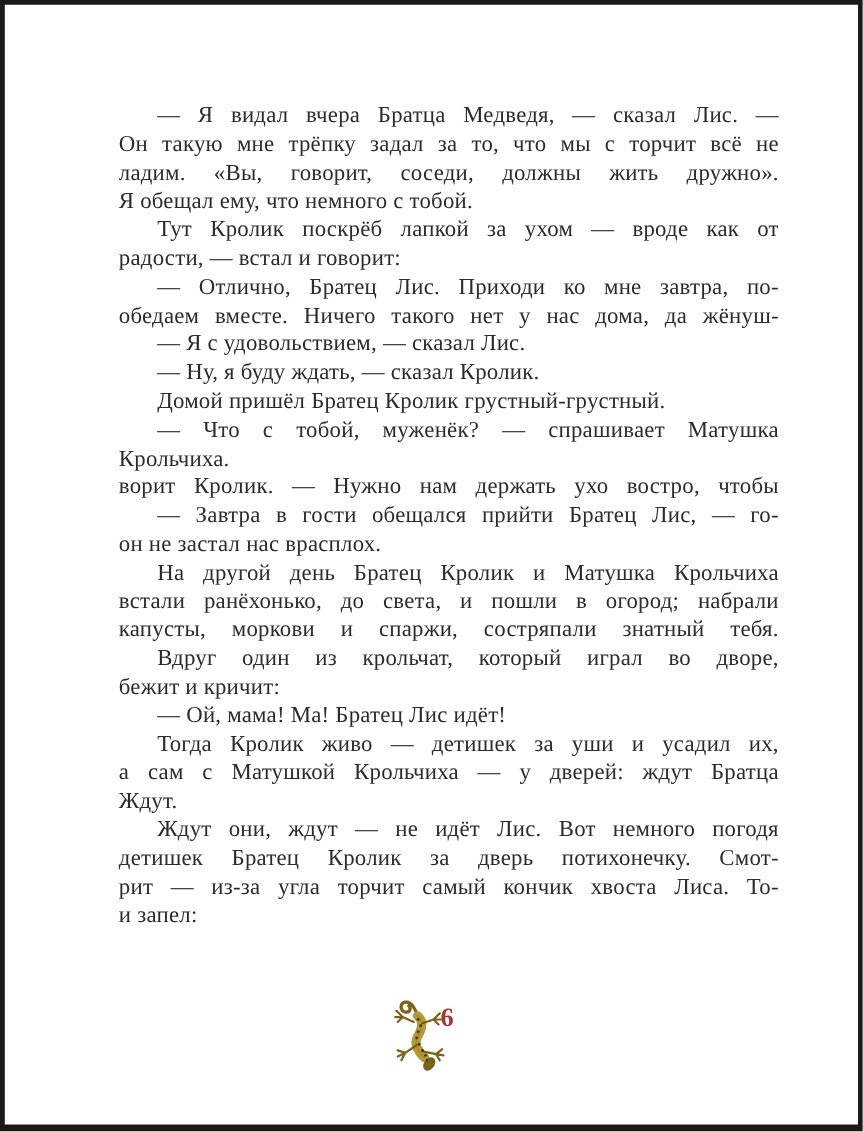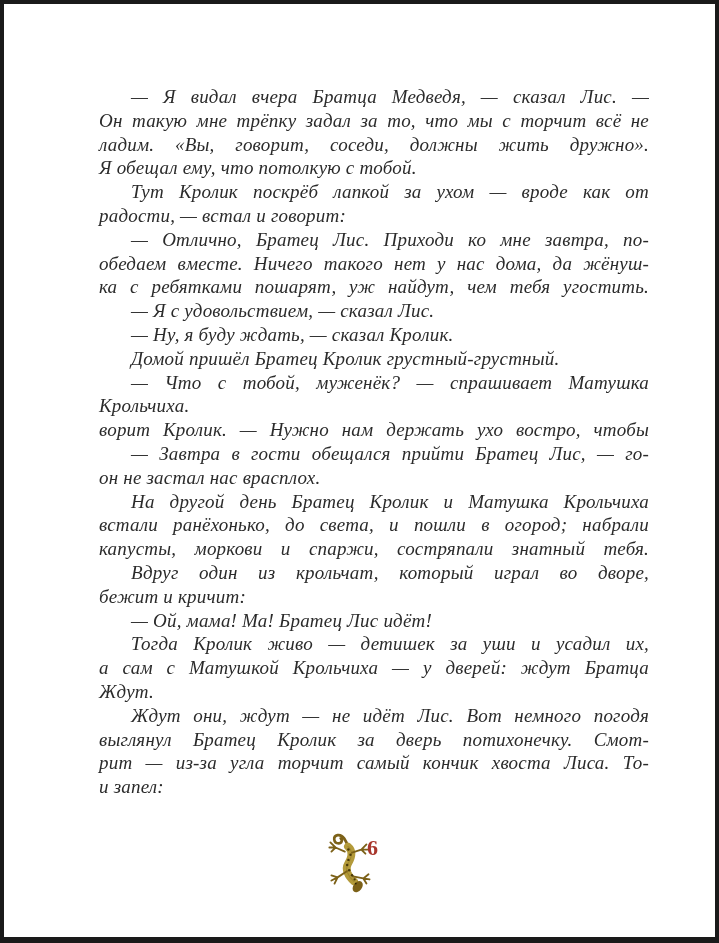--- a/index.html
+++ b/index.html
@@ -22,21 +22,21 @@
     position: absolute;
     left: 95px;
     top: 81px;
     width: 550px;
     font-size: 19px;
     line-height: 23.8px;
     letter-spacing: 0.2px;
     color: var(--text, #2b2b2b);
   }
   .para { margin: 0; }
-  .line { white-space: normal; font-style: italic; }
+  .line { white-space: normal; }
   .line.j {
     text-align: justify;
     text-align-last: justify;
   }
   .line.first { text-indent: 32px; }
   .footer {
     position: absolute;
     left: 312px;
     top: 824px;
     width: 90px;
@@ -62,30 +62,29 @@
 </head>
 <body>
 
 <div class="page">
 
   <div class="text-block">
       <div class="para">
         <div class="line j first">— Я видал вчера Братца Медведя, — сказал Лис. —</div>
         <div class="line j">Он такую мне трёпку задал за то, что мы с торчит всё не</div>
         <div class="line j">ладим. «Вы, говорит, соседи, должны жить дружно».</div>
-        <div class="line">Я обещал ему, что потолкую с тобой.</div>
+        <div class="line">Я обещал ему, что немного с тобой.</div>
       </div>
       <div class="para">
         <div class="line j first">Тут Кролик поскрёб лапкой за ухом — вроде как от</div>
         <div class="line">радости, — встал и говорит:</div>
       </div>
       <div class="para">
         <div class="line j first">— Отлично, Братец Лис. Приходи ко мне завтра, по-</div>
         <div class="line j">обедаем вместе. Ничего такого нет у нас дома, да жёнуш-</div>
-        <div class="line j">ка с ребятками пошарят, уж найдут, чем тебя угостить.</div>
       </div>
       <div class="para">
         <div class="line first">— Я с удовольствием, — сказал Лис.</div>
       </div>
       <div class="para">
         <div class="line first">— Ну, я буду ждать, — сказал Кролик.</div>
       </div>
       <div class="para">
         <div class="line first">Домой пришёл Братец Кролик грустный-грустный.</div>
       </div>
@@ -110,21 +109,21 @@
       <div class="para">
         <div class="line first">— Ой, мама! Ма! Братец Лис идёт!</div>
       </div>
       <div class="para">
         <div class="line j first">Тогда Кролик живо — детишек за уши и усадил их,</div>
         <div class="line j">а сам с Матушкой Крольчиха — у дверей: ждут Братца</div>
         <div class="line">Ждут.</div>
       </div>
       <div class="para">
         <div class="line j first">Ждут они, ждут — не идёт Лис. Вот немного погодя</div>
-        <div class="line j">выглянул Братец Кролик за дверь потихонечку. Смот-</div>
+        <div class="line j">детишек Братец Кролик за дверь потихонечку. Смот-</div>
         <div class="line j">рит — из-за угла торчит самый кончик хвоста Лиса. То-</div>
         <div class="line">и запел:</div>
       </div>
     </div>
 
   <div class="footer">
     <svg class="lizard" viewBox="0 0 60 66" xmlns="http://www.w3.org/2000/svg" aria-hidden="true">
 
       <path d="M27,17 C26,11 22,4 17,5 C12,6 13,13 18,13 C21,13 22,10 20,8" fill="none" stroke="var(--lizOutline,#7c6118)" stroke-width="2.6" stroke-linecap="round"></path>
 

